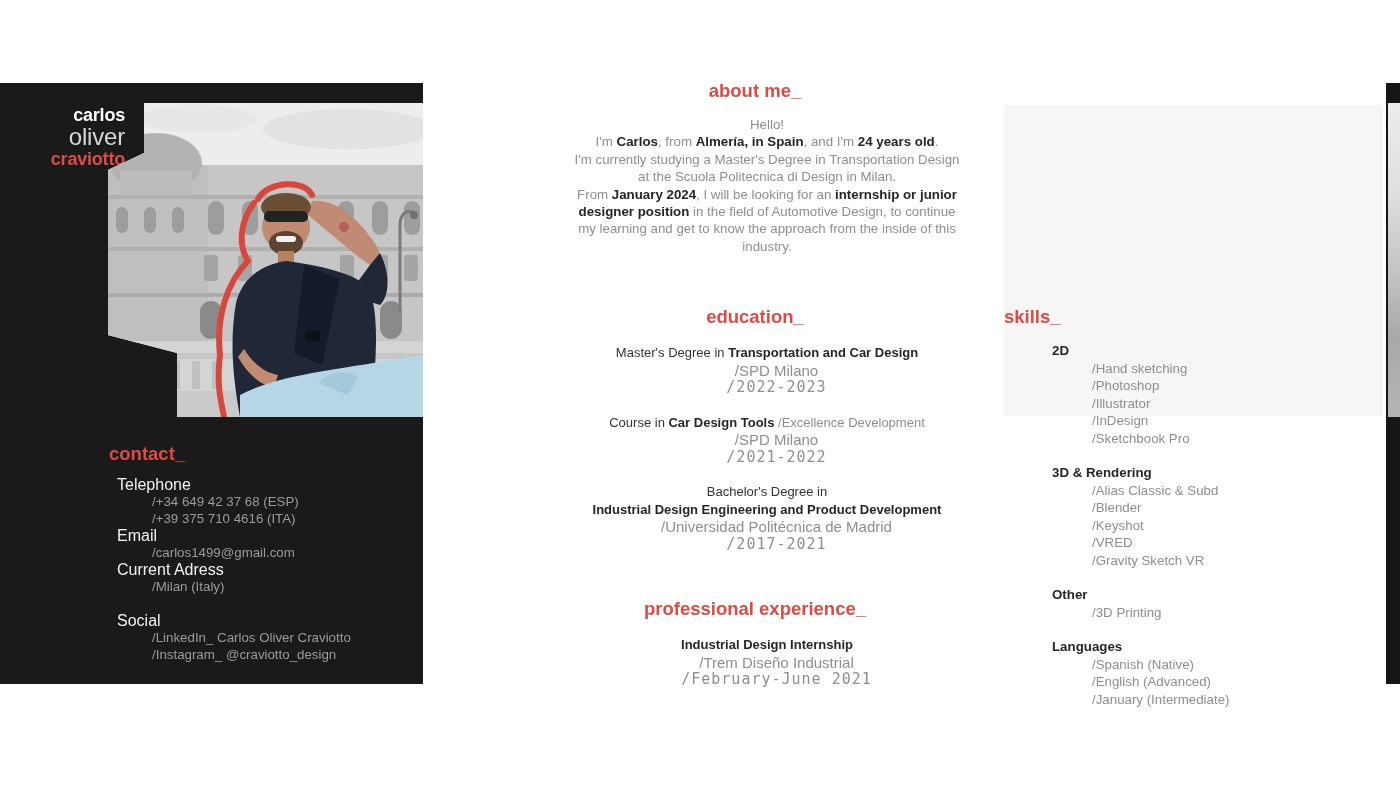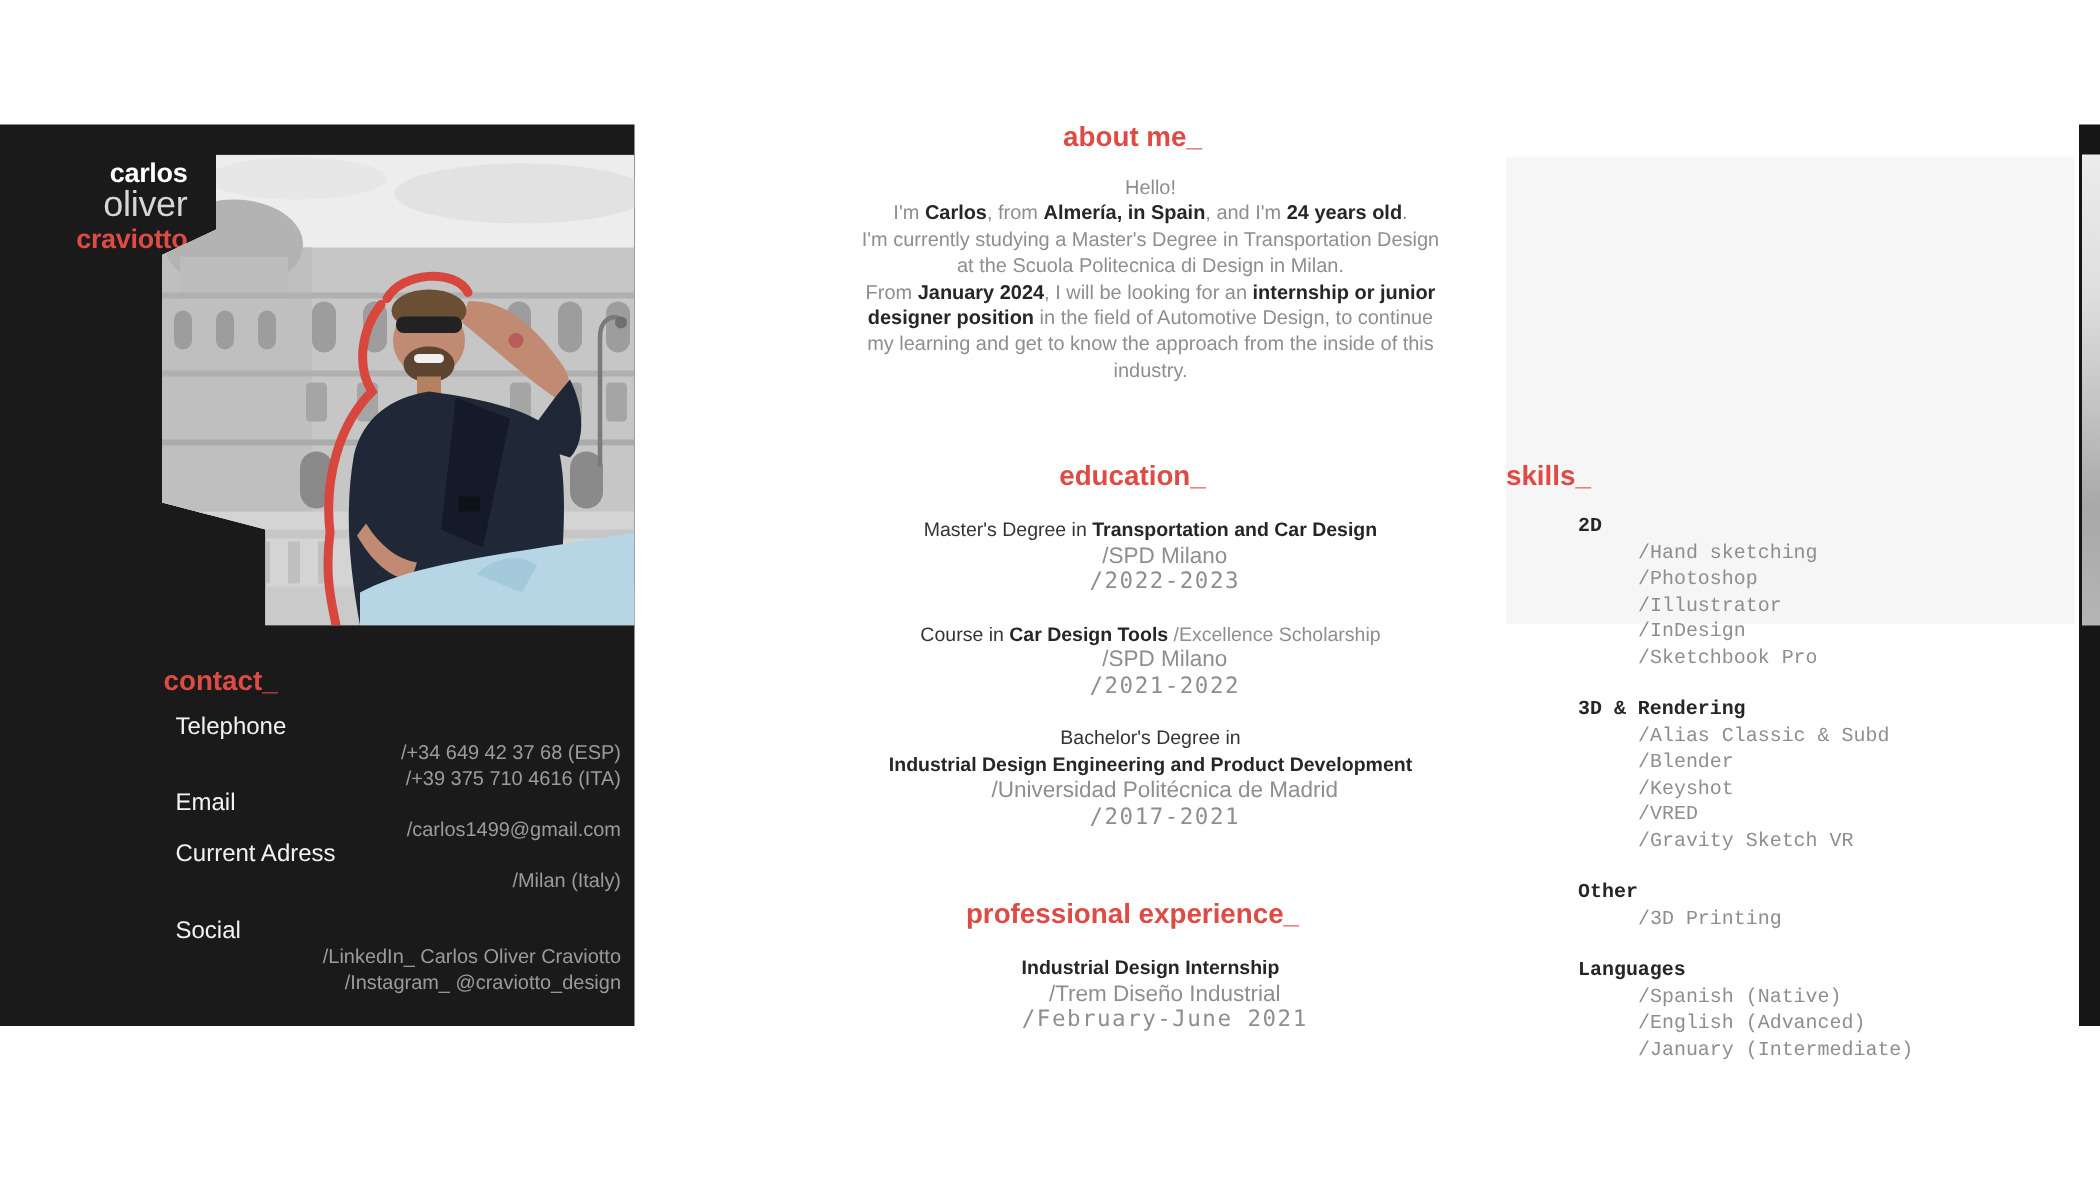--- a/index.html
+++ b/index.html
@@ -33,21 +33,21 @@
     line-height:22px; margin-bottom:11px; white-space:pre;
   }
   .contact-group { }
   .contact-group:nth-of-type(4) { margin-top:17px; }
   .cg-label {
     margin-left:8px; font-size:16px; font-weight:400;
     color:var(--label-on-dark,#f2f2f2); line-height:17px; white-space:pre;
   }
   .cg-item {
     margin-left:43px; font-size:13.3px; color:var(--muted-on-dark,#9b9b9b);
-    line-height:17px; white-space:pre;text-align:right;
+    line-height:17px; white-space:pre;
   }
 
   
   .sec { position:absolute; width:500px;text-align:center; }
   .sec-about { left:505px; top:80px; }
   .sec-education { left:505px; top:306px; }
   .sec-experience { left:505px; top:598px; }
   .sec-body { margin-top:14px; margin-left:24px; }
   .sec-education .sec-body, .sec-experience .sec-body { margin-top:16px; }
 
@@ -64,21 +64,21 @@
   .entry { margin-bottom:17px; }
   .entry-title { font-size:13px; line-height:17.5px; white-space:pre; }
   .entry-line { margin-left:19px; font-size:15px; line-height:17.5px; white-space:pre; }
 
   
   .skills-bg-panel {
     position:absolute; left:1004px; top:105px; width:379px; height:311px;
     background:var(--skills-bg,#f6f6f6);
   }
   .sec-skills { position:absolute; left:1004px; top:306px; width:380px; }
-  .skill-cat { margin-bottom:17px;font-family:Liberation Mono, monospace; }
+  .skill-cat { margin-bottom:17px; }
   .skill-cat-label {
     margin-left:24px; font-size:13.3px; font-weight:700;
     color:var(--text-dark,#262626); line-height:17.5px; white-space:pre;
   }
   .skill-item {
     margin-left:64px; font-size:13.3px; color:var(--text-gray,#8e8e8e);
     line-height:17.5px; white-space:pre;
   }
 
   
@@ -239,21 +239,21 @@
 
     <div class="entry">
           <div class="entry-title"><span class="seg-d">Master's Degree in </span><span class="seg-b">Transportation and Car Design</span></div>
           <div>
 
           <div class="entry-line seg-g">/SPD Milano</div>
             <div class="entry-line seg-m">/2022-2023</div>
           </div>
         </div>
         <div class="entry">
-          <div class="entry-title"><span class="seg-d">Course in </span><span class="seg-b">Car Design Tools</span><span class="seg-g"> /Excellence Scholarship</span></div>
+          <div class="entry-title"><span class="seg-d">Course in </span><span class="seg-b">Car Design Tools</span><span class="seg-g"> /Excellence Development</span></div>
           <div>
 
           <div class="entry-line seg-g">/SPD Milano</div>
             <div class="entry-line seg-m">/2021-2022</div>
           </div>
         </div>
         <div class="entry">
           <div class="entry-title"><span class="seg-d">Bachelor's Degree in
 </span><span class="seg-b">Industrial Design Engineering and Product Development</span></div>
           <div>

